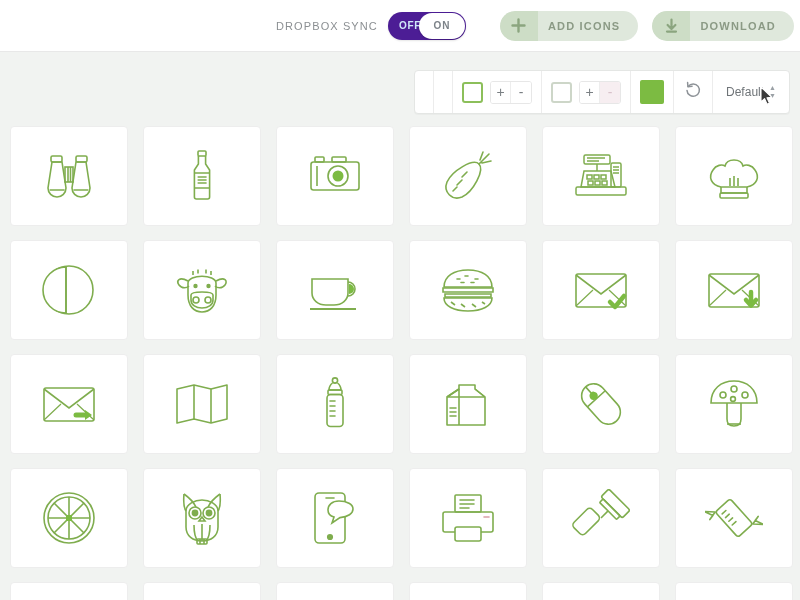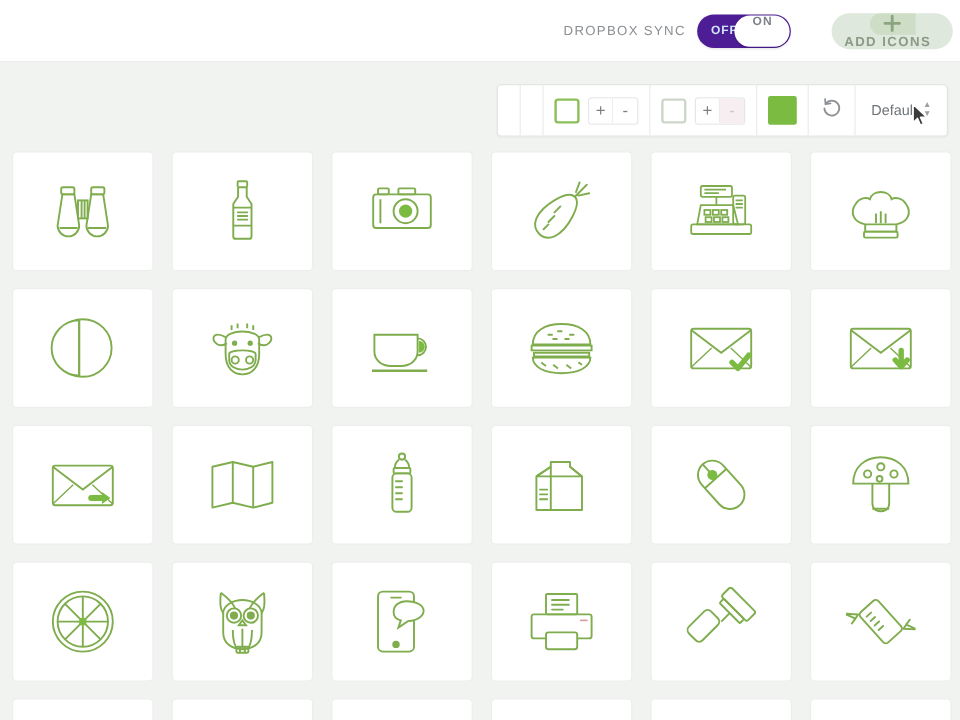--- a/index.html
+++ b/index.html
@@ -33,32 +33,32 @@
     overflow: hidden;
   }
   .toggle .off {
     position: absolute; left: 11px; top: 8px;
     font-size: 10px; letter-spacing: .8px; color: #cfe7f9; font-weight: 600;
   }
   .toggle .knob {
     position: absolute; right: 1px; top: 1px;
     width: 46px; height: 26px; border-radius: 13px;
     background: #ffffff;
-    display: flex; align-items: flex-start; justify-content: center;
+    display: flex; align-items: center; justify-content: center;
     box-shadow: 0 1px 2px rgba(0,0,0,.18);
   }
   .toggle .knob span {
     font-size: 10px; letter-spacing: .8px; color: #7c8288; font-weight: 600;
   }
 
   .pill {
     height: 30px; border-radius: 15px;
     background: #dfe8dc;
     display: flex; align-items: center;
-    margin-left: 14px; cursor: pointer; overflow: hidden; flex-direction: column;
+    margin-left: 14px; cursor: pointer; overflow: hidden;
   }
   .pill .pill-ico {
     width: 38px; height: 30px;
     background: #cdddc6;
     display: flex; align-items: center; justify-content: center;
     border-radius: 15px 0 0 15px;
     color: #8ba57f; font-size: 17px; line-height: 1;
   }
   .pill .pill-txt {
     padding: 0 18px 0 10px;
@@ -158,20 +158,29 @@
 
   <div class="pill">
     <div class="pill-ico">
       <svg width="15" height="15" viewBox="0 0 15 15">
         <path d="M7.5 1.5 V13.5 M1.5 7.5 H13.5" stroke="#8ba57f" stroke-width="2.4" stroke-linecap="round"></path>
       </svg>
     </div>
     <span class="pill-txt">ADD ICONS</span>
   </div>
 
+  <div class="pill">
+    <div class="pill-ico">
+      <svg width="13" height="15" viewBox="0 0 13 15">
+        <path d="M6.5 1.5 V10.5 M2.6 7 L6.5 11 L10.4 7" stroke="#8ba57f" stroke-width="2.2" fill="none" stroke-linecap="round" stroke-linejoin="round"></path>
+        <path d="M2 13.6 H11" stroke="#8ba57f" stroke-width="2.2" stroke-linecap="round"></path>
+      </svg>
+    </div>
+    <span class="pill-txt">DOWNLOAD</span>
+  </div>
 </div>
 
 <div class="toolbar">
 
   <div class="tb-cell tb-blank"></div>
   <div class="tb-cell tb-blank"></div>
 
   <div class="tb-cell">
     <div class="sq sq-green"></div>
     <div class="pm">

